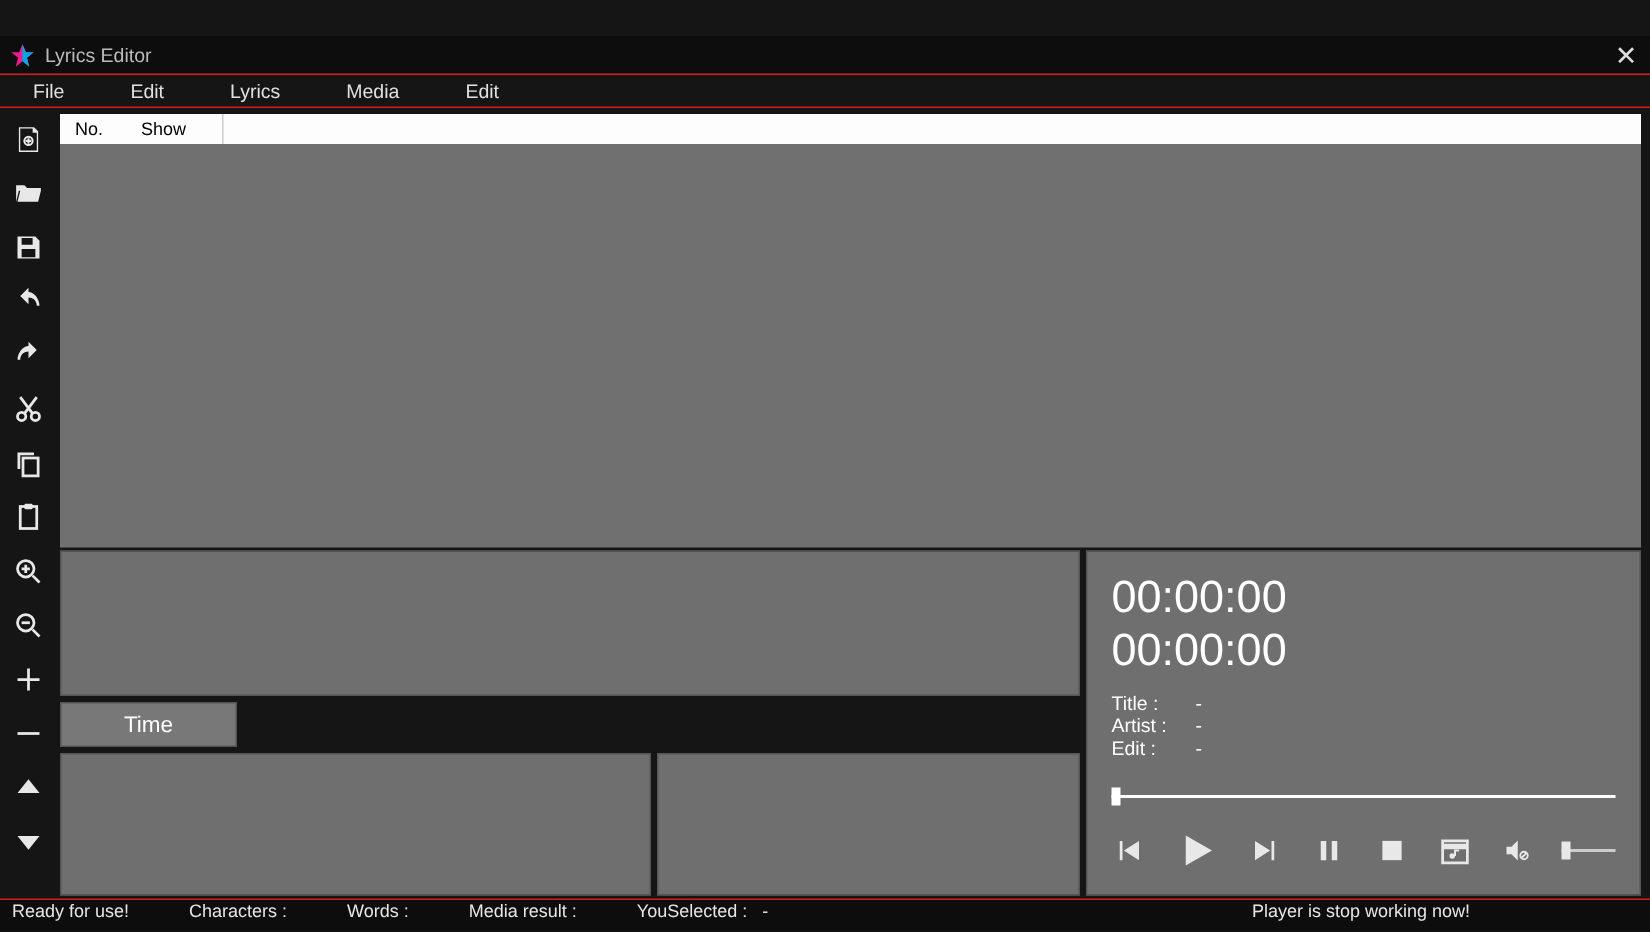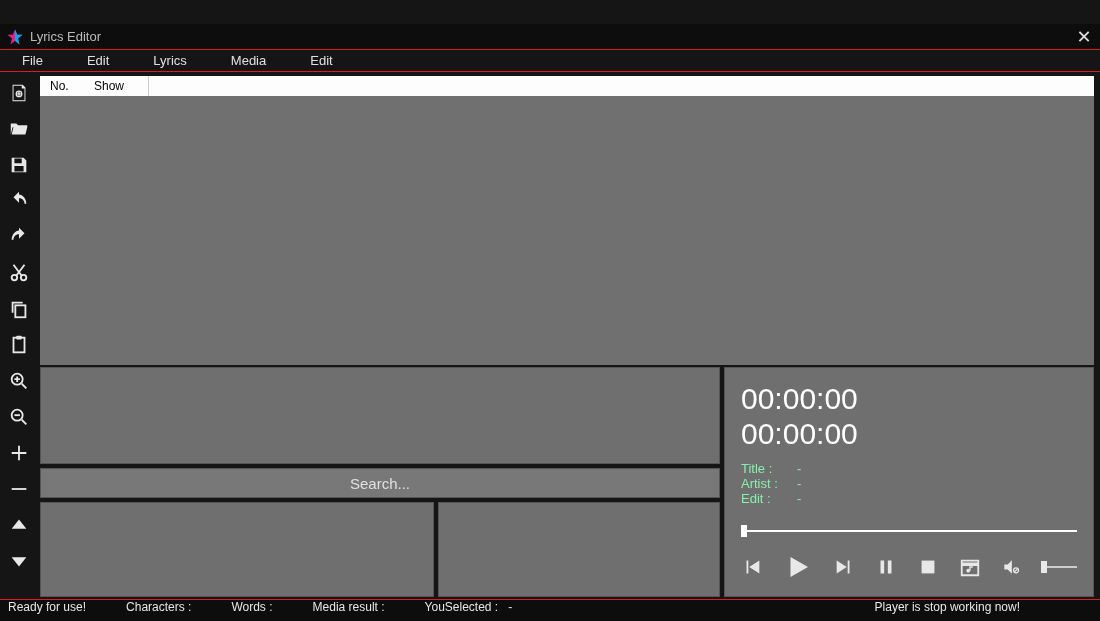--- a/index.html
+++ b/index.html
@@ -36,21 +36,21 @@
 .left-lower { flex: 1; display: flex; flex-direction: column; min-width: 0; margin-right: 4px;}
 .preview-pane { flex: 1; background: #6f6f6f; margin-bottom: 4px; border:1px solid #555;}
 .search-row { height: 30px; display: flex; gap: 4px; }
 .btn-time { width: 118px; background: #787878; color: #fff; font-size: 15px; display: flex; align-items: center; justify-content: center; cursor: pointer; border:1px solid #555;}
 .search-input { flex: 1; background: #787878; color: #e8e8e8; font-size: 15px; border: 1px solid #555; padding: 0 12px; text-align: center; outline: none; }
 .search-input::placeholder { color: #e0e0e0; }
 .results-row { flex: 1; display: flex; gap:4px; margin-top:4px;}
 .results-pane { flex:1; background:#6f6f6f; border:1px solid #555;}
 .player { width: 370px; background: #6f6f6f; margin-left: 0px; padding: 14px 16px 8px 16px; display: flex; flex-direction: column; border:1px solid #555;}
 .time-big { color: #fff; font-size: 30px; font-weight: 300; line-height: 1.15; }
-.meta { margin-top: 10px; font-size: 13px; color: #86efac; }
+.meta { margin-top: 10px; font-size: 13px; color: #ffffff; }
 .meta-row { display: flex; }
 .meta-label { width: 56px; }
 .seek { margin-top: 18px; height: 14px; position: relative; }
 .seek-track { position: absolute; top: 6px; left: 0; right: 0; height: 2px; background: #fff; }
 .seek-thumb { position: absolute; top: 1px; left: 0; width: 6px; height: 12px; background: #fff; }
 .controls { margin-top: 14px; display: flex; align-items: center; gap: 20px; }
 .pbtn { cursor: pointer; display:flex; align-items:center; justify-content:center;}
 .pbtn svg { fill: #e8e8e8; }
 .vol { flex:1; display:flex; align-items:center; gap:6px;}
 .vol-track { flex:1; height:2px; background:#ccc; position:relative;}
@@ -172,21 +172,21 @@
           <div class="th th-no">No.</div>
           <div class="th th-show">Show</div>
           <div class="th-tail"></div>
         </div>
       </div>
 
       <div class="lower">
         <div class="left-lower">
           <div class="preview-pane"></div>
           <div class="search-row">
-            <input class="search-input" placeholder="Search..." style="">
+            <div class="btn-time">Time</div>
           </div>
           <div class="results-row">
              <div class="results-pane" style="flex:0 0 394px"></div>
              <div class="results-pane"></div>
           </div>
         </div>
 
         <div class="player">
           <div class="time-big">00:00:00</div>
           <div class="time-big">00:00:00</div>
@@ -261,15 +261,15 @@
 
   <div class="statusbar">
     <span class="status-item">Ready for use!</span>
     <span class="status-item">Characters :</span>
     <span class="status-item">Words :</span>
     <span class="status-item">Media result :</span>
     <span class="status-item">
       <span>YouSelected :</span>&nbsp;&nbsp;&nbsp;<span>-</span>
     </span>
     <span class="status-spacer"></span>
-    <span class="status-item" style="margin-right:72px">Player is stop working now!</span>
+    <span class="status-item" style="margin-right:112px">Player is stop working now!</span>
   </div>
 </div>
 
 </body></html>

